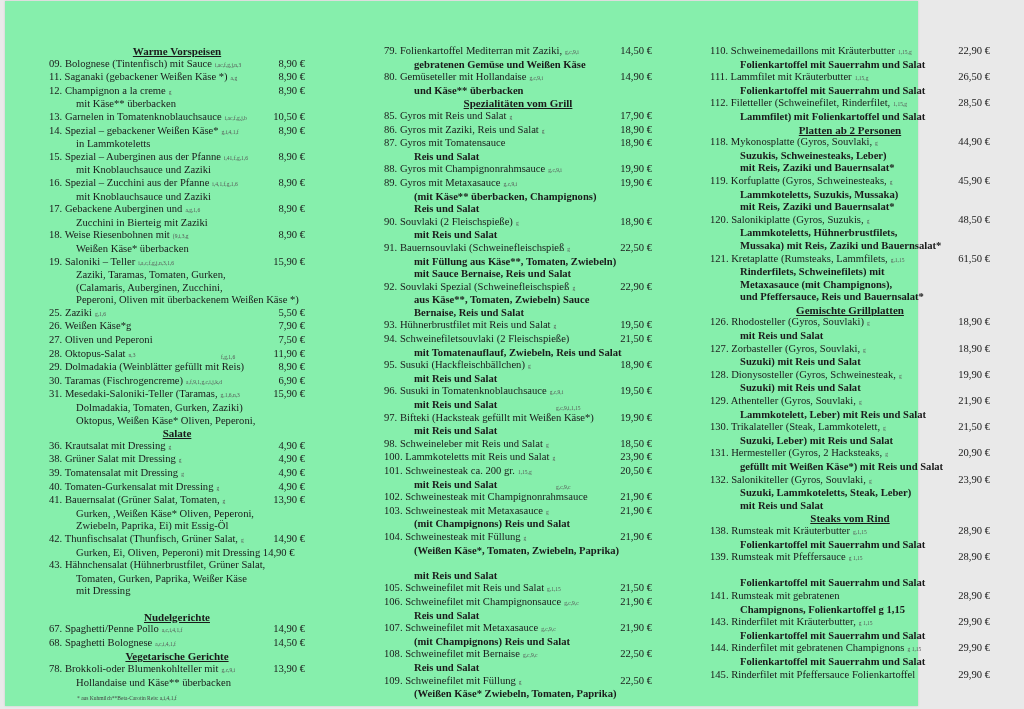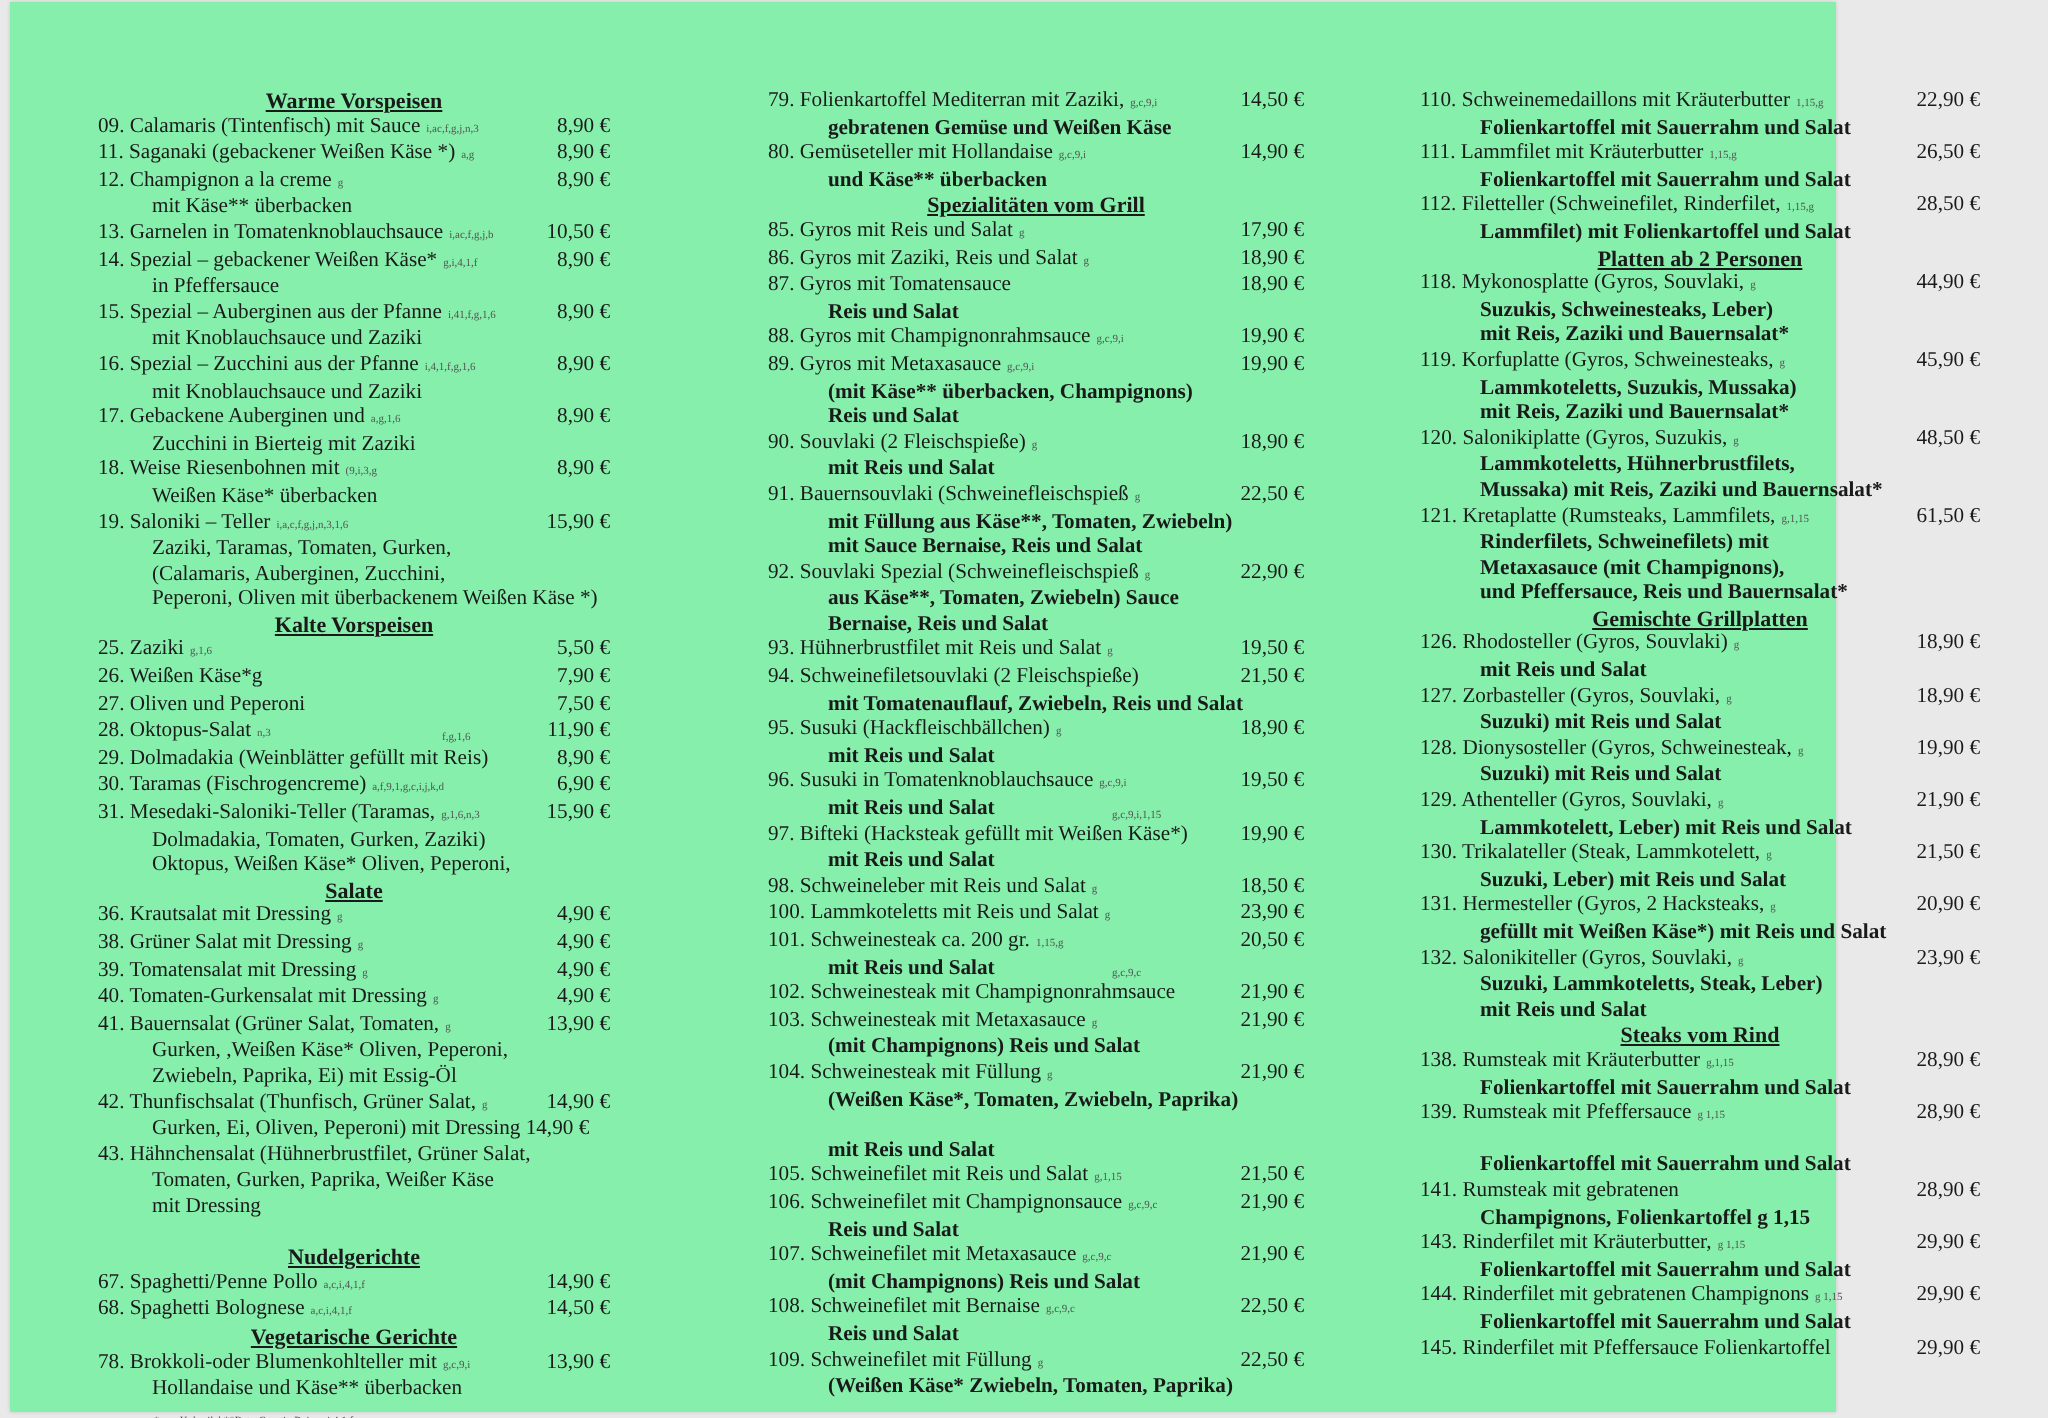--- a/index.html
+++ b/index.html
@@ -35,35 +35,35 @@
   .footnote { font-size: 5.5px; color: #444; white-space: nowrap; margin-top: 3px; }
   .col-left .footnote { padding-left: 28px; }
 </style>
 </head>
 <body>
 
 <div class="page">
   <div class="col col-left">
       <div class="section">Warme Vorspeisen</div>
       <div class="item">
-        <div class="line"><span class="num">09.</span> <span>Calamaris (Tintenfisch) mit Sauce</span><span class="allergen">i,ac,f,g,j,n,3</span><span class="price">8,90 €</span></div>
+        <div class="line"><span class="num">09.</span> <span>Bolognese (Tintenfisch) mit Sauce</span><span class="allergen">i,ac,f,g,j,n,3</span><span class="price">8,90 €</span></div>
       </div>
       <div class="item">
         <div class="line"><span class="num">11.</span> <span>Saganaki (gebackener Weißen Käse *)</span><span class="allergen">a,g</span><span class="price">8,90 €</span></div>
       </div>
       <div class="item">
         <div class="line"><span class="num">12.</span> <span>Champignon a la creme</span><span class="allergen">g</span><span class="price">8,90 €</span></div>
         <div class="cont">mit Käse** überbacken</div>
       </div>
       <div class="item">
         <div class="line"><span class="num">13.</span> <span>Garnelen in Tomatenknoblauchsauce</span><span class="allergen">i,ac,f,g,j,b</span><span class="price">10,50 €</span></div>
       </div>
       <div class="item">
         <div class="line"><span class="num">14.</span> <span>Spezial – gebackener Weißen Käse*</span><span class="allergen">g,i,4,1,f</span><span class="price">8,90 €</span></div>
-        <div class="cont">in Pfeffersauce</div>
+        <div class="cont">in Lammkoteletts</div>
       </div>
       <div class="item">
         <div class="line"><span class="num">15.</span> <span>Spezial – Auberginen aus der Pfanne</span><span class="allergen">i,41,f,g,1,6</span><span class="price">8,90 €</span></div>
         <div class="cont">mit Knoblauchsauce und Zaziki</div>
       </div>
       <div class="item">
         <div class="line"><span class="num">16.</span> <span>Spezial – Zucchini aus der Pfanne</span><span class="allergen">i,4,1,f,g,1,6</span><span class="price">8,90 €</span></div>
         <div class="cont">mit Knoblauchsauce und Zaziki</div>
       </div>
       <div class="item">
@@ -73,21 +73,20 @@
       <div class="item">
         <div class="line"><span class="num">18.</span> <span>Weise Riesenbohnen mit</span><span class="allergen">(9,i,3,g</span><span class="price">8,90 €</span></div>
         <div class="cont">Weißen Käse* überbacken</div>
       </div>
       <div class="item">
         <div class="line"><span class="num">19.</span> <span>Saloniki – Teller</span><span class="allergen">i,a,c,f,g,j,n,3,1,6</span><span class="price">15,90 €</span></div>
         <div class="cont">Zaziki, Taramas, Tomaten, Gurken,</div>
         <div class="cont">(Calamaris, Auberginen, Zucchini,</div>
         <div class="cont"> Peperoni, Oliven mit überbackenem Weißen Käse *)</div>
       </div>
-      <div class="section">Kalte Vorspeisen</div>
       <div class="item">
         <div class="line"><span class="num">25.</span> <span>Zaziki</span><span class="allergen">g,1,6</span><span class="price">5,50 €</span></div>
       </div>
       <div class="item">
         <div class="line"><span class="num">26.</span> <span>Weißen Käse*g</span><span class="allergen"></span><span class="price">7,90 €</span></div>
       </div>
       <div class="item">
         <div class="line"><span class="num">27.</span> <span>Oliven und Peperoni</span><span class="allergen"></span><span class="price">7,50 €</span></div>
       </div>
       <div class="item">

